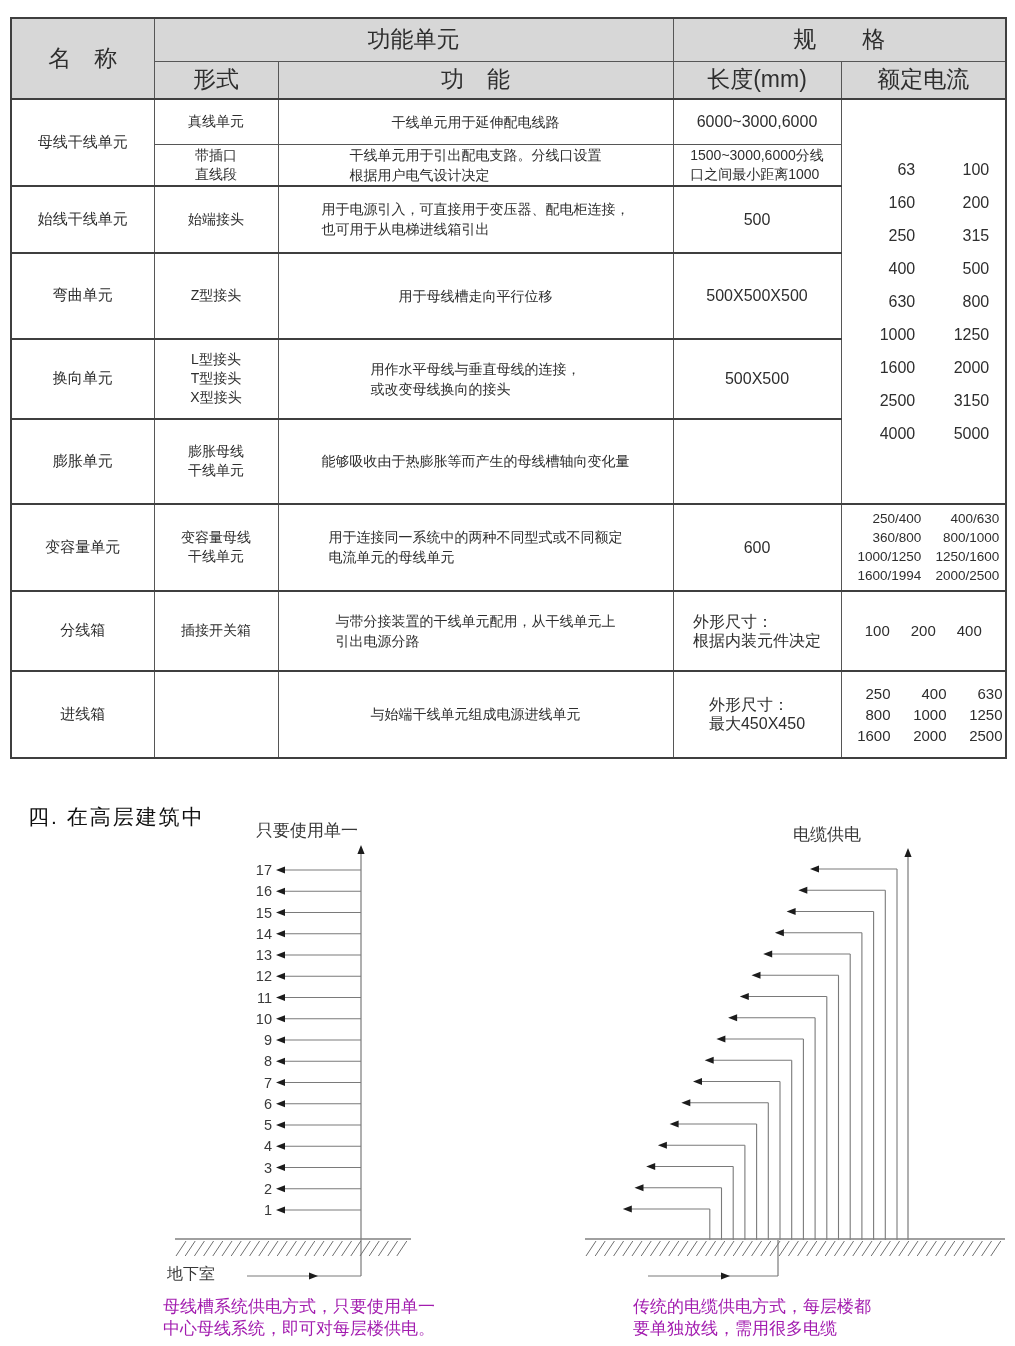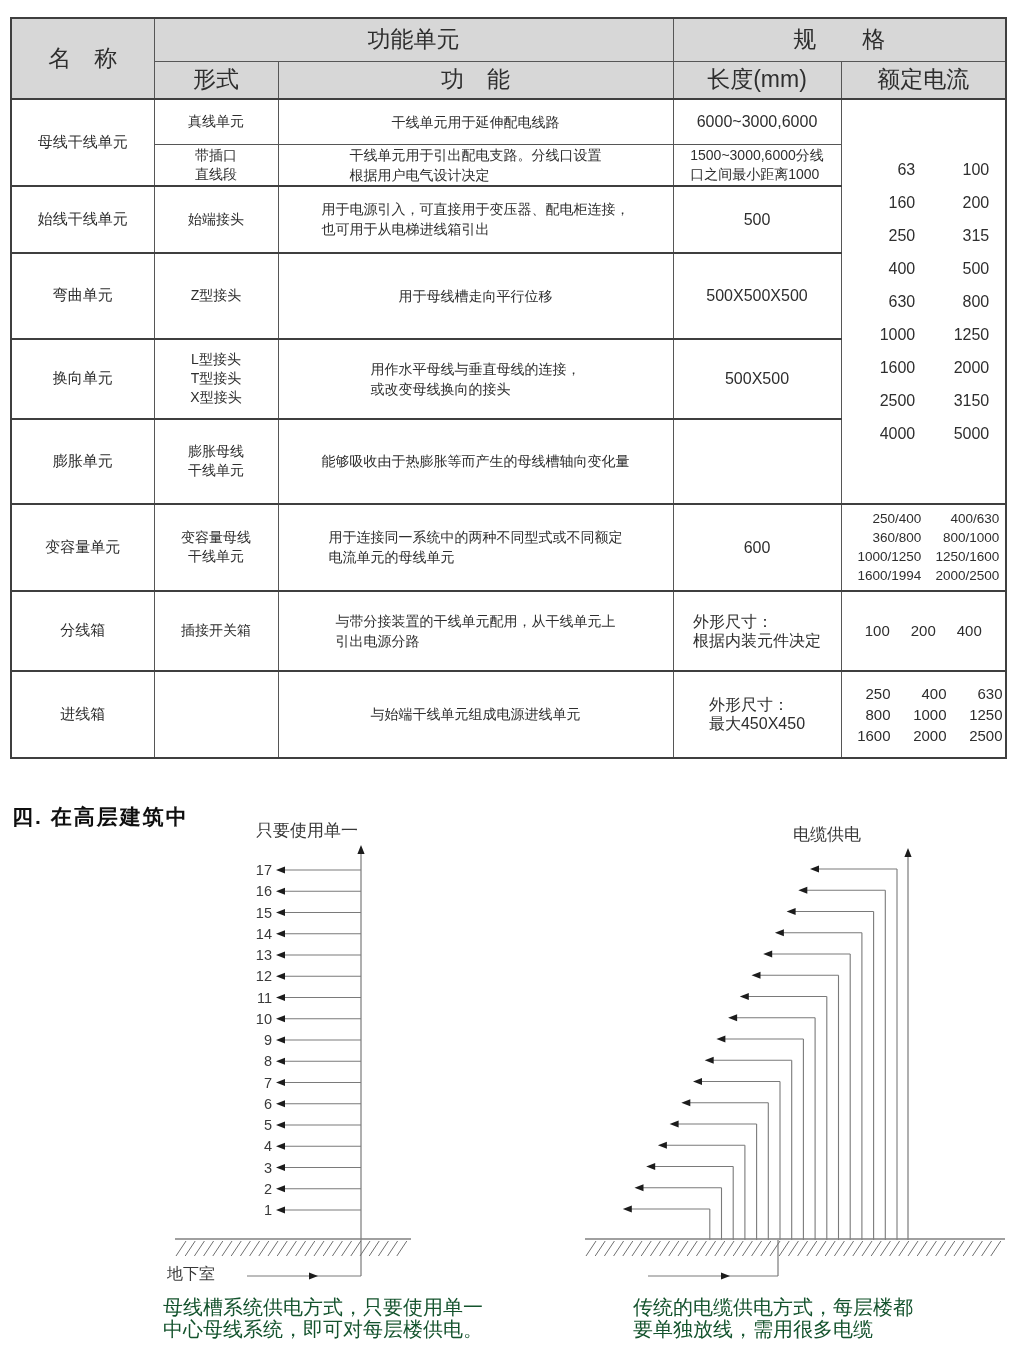--- a/index.html
+++ b/index.html
@@ -33,28 +33,28 @@
   .numgrid .grid-row{display:flex;justify-content:center;}
   .grid-cell{text-align:right;font-variant-numeric:tabular-nums;}
   .g16 .grid-cell{width:58px;font-size:16px;line-height:33px;}
   .g16 .grid-cell + .grid-cell{margin-left:16px;}
   .g7 .grid-cell{width:74px;font-size:13.5px;line-height:19px;margin:0 2px;}
   .g8 .grid-cell{width:34px;font-size:15px;line-height:20px;margin:0 6px;text-align:center;}
   .g9 .grid-cell{width:42px;font-size:15px;line-height:21px;margin:0 7px;}
   
   .abs{position:absolute;}
   .section-heading{
-    left:12px;top:803px;font-size:21px;font-weight:bold;color:#0f0f0f;
+    left:28px;top:803px;font-size:21px;font-weight:normal;color:#0f0f0f;
     letter-spacing:2px;
   }
   .diagram-title{font-size:17px;color:#383838;width:180px;text-align:center;}
   .busway-title{left:217px;top:819px;}
   .cable-title{left:737px;top:823px;}
   .basement-label{left:167px;top:1264px;font-size:16px;color:#383838;}
-  .caption{font-size:20px;line-height:22px;color:#14532d;white-space:pre-line;}
+  .caption{font-size:17px;line-height:22px;color:#a21caf;white-space:pre-line;}
   .busway-caption{left:163px;top:1296px;}
   .cable-caption{left:633px;top:1296px;}
   #diagram-svg{position:absolute;left:0;top:0;width:1015px;height:1346px;pointer-events:none;}
 </style>
 </head>
 <body>
 
 <div class="spec-table-wrap">
   <table class="spec">
     <colgroup>

